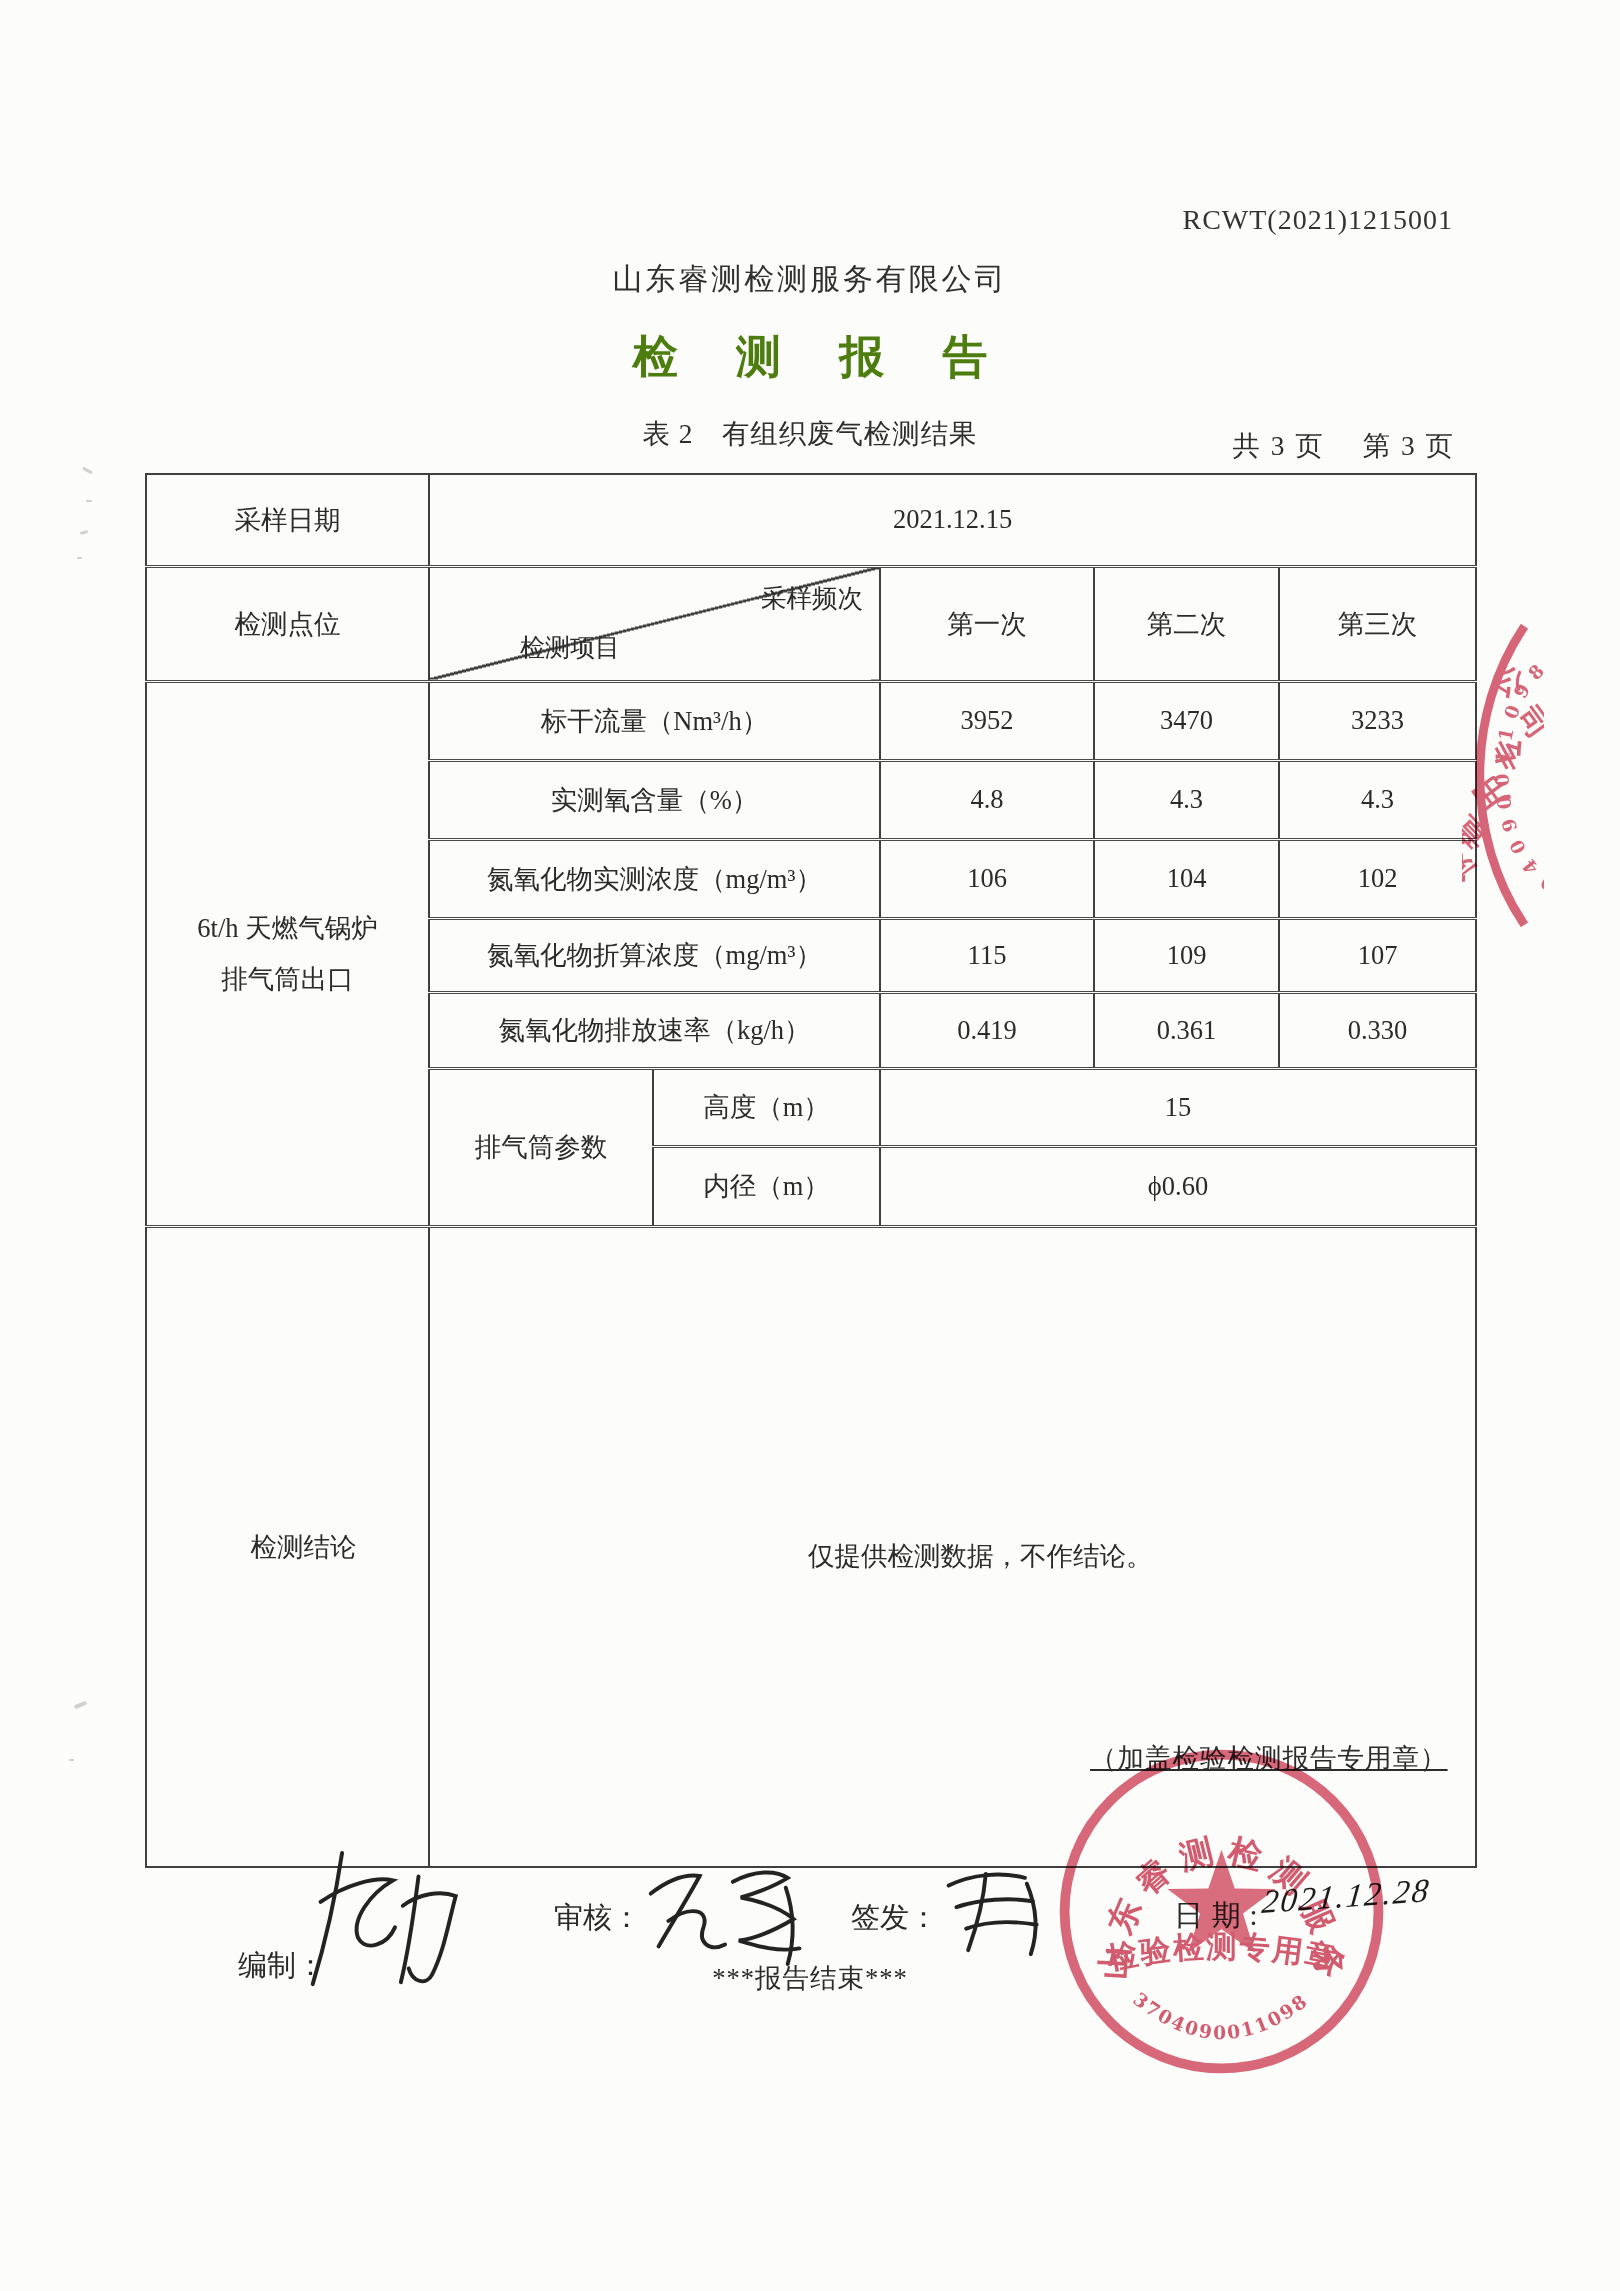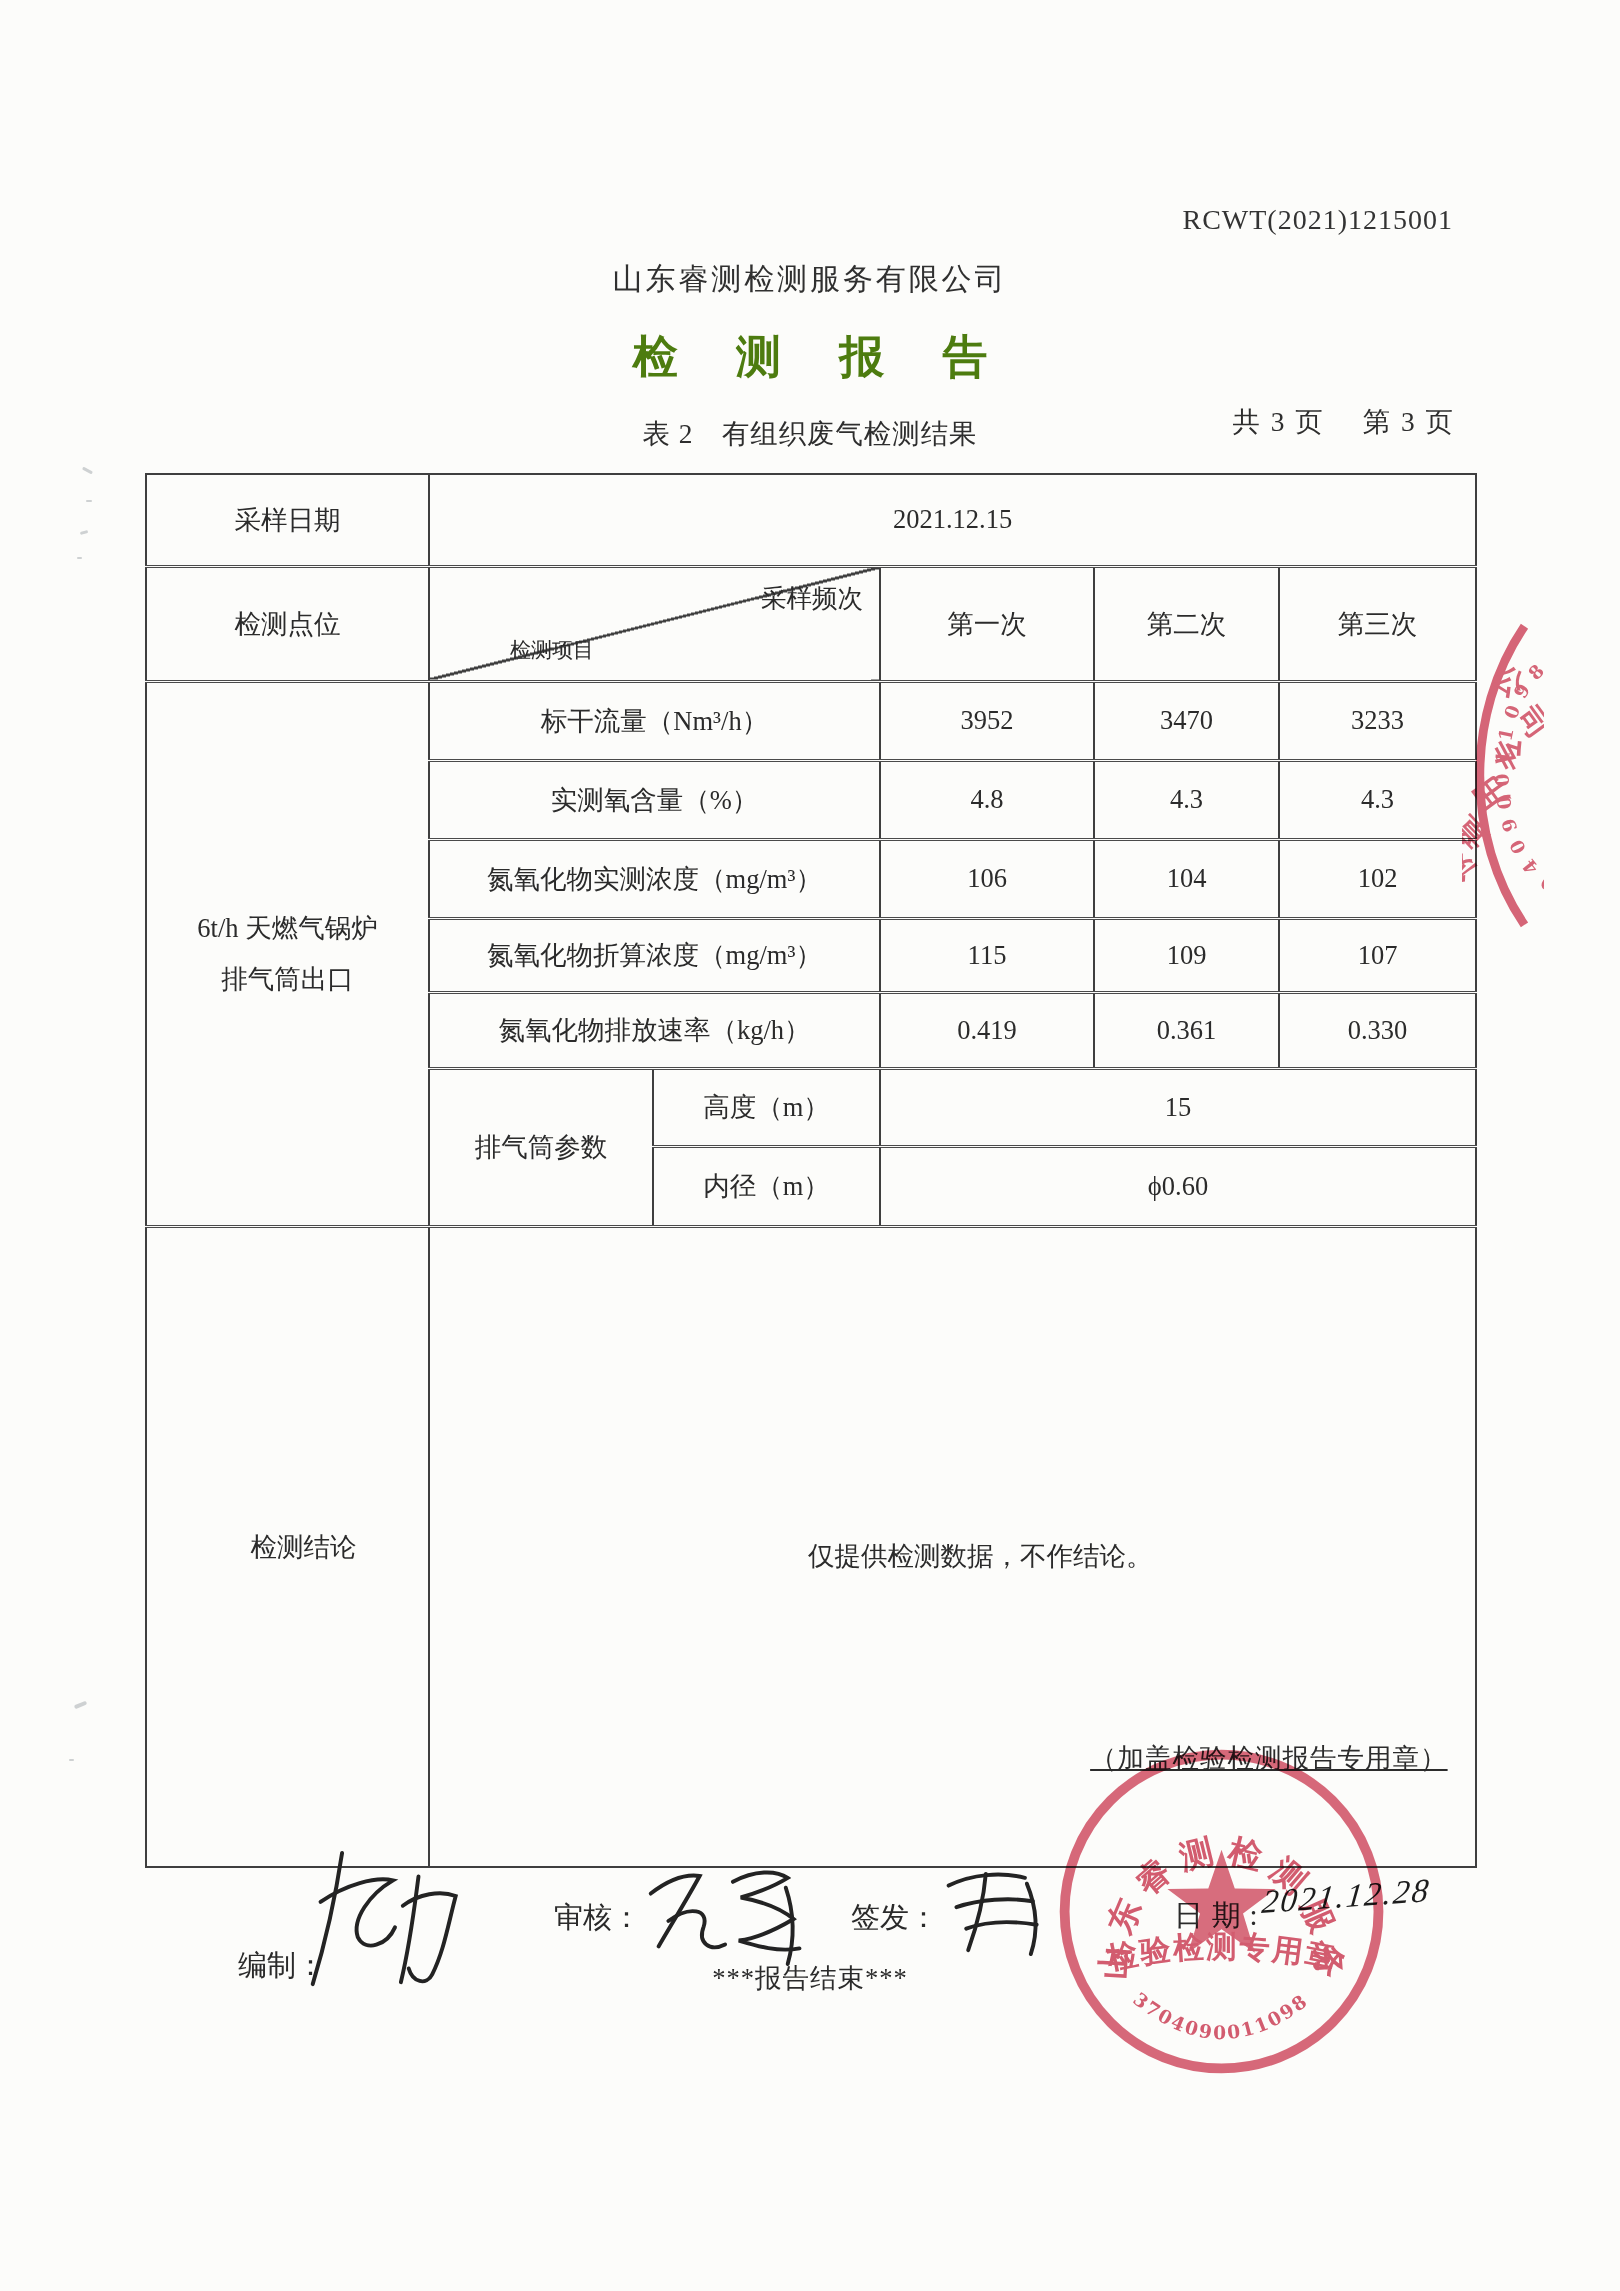--- a/index.html
+++ b/index.html
@@ -8,21 +8,21 @@
     background:#fcfcfa;
     font-family:"Liberation Serif","DejaVu Serif",serif;
     color:#2b2b2b;
   }
   .abs{position:absolute;}
   
   .report-no{top:204px;right:167px;font-size:28px;letter-spacing:1px;color:#333;}
   .company{top:259px;left:0;width:100%;text-align:center;font-size:30px;letter-spacing:2.9px;color:#303030;}
   .doc-title{top:327px;left:0;width:100%;text-align:center;font-size:45px;font-weight:bold;letter-spacing:23.5px;color:#4d7c0f;text-indent:23.5px;}
   .caption-row{top:416px;left:0;width:100%;text-align:center;font-size:27.4px;color:#2e2e2e;letter-spacing:1px;}
-  .pagination{top:404px;right:165px;font-size:27.4px;color:#2e2e2e;letter-spacing:2px;}
+  .pagination{top:428px;right:165px;font-size:27.4px;color:#2e2e2e;letter-spacing:2px;}
   
   table.rpt{
     position:absolute;left:145px;top:473px;width:1331px;
     border-collapse:collapse;table-layout:fixed;
     border:2.9px solid #3a3a3a;
   }
   table.rpt td{
     border:2px solid #3f3f3f;
     border-bottom:3.9px double #4a4a4a;
     font-size:26.5px;text-align:center;vertical-align:middle;
@@ -33,21 +33,21 @@
   .diag{
     position:relative;
     background:
       linear-gradient(to bottom right,
         transparent calc(50% - 1.4px),
         #3f3f3f calc(50% - 1.4px),
         #3f3f3f calc(50% + 1.4px),
         transparent calc(50% + 1.4px));
   }
   .diag .top-right{position:absolute;top:13.7px;right:16px;font-size:25.5px;}
-  .diag .bottom-left{position:absolute;bottom:15.7px;left:80px;font-size:21px;}
+  .diag .bottom-left{position:absolute;bottom:15.7px;left:90px;font-size:25px;}
   .point-name div{line-height:1.9;}
   .concl{position:relative;vertical-align:top;text-align:left;}
   .concl .concl-text{padding:17.6px 0 0 23.5px;font-size:26.5px;}
   .concl .seal-note{position:absolute;top:512px;right:27.4px;font-size:26.5px;letter-spacing:1px;text-decoration:underline;}
   
   .foot-label{font-size:29px;color:#2a2a2a;}
   .end-note{top:1960px;left:0;width:100%;text-align:center;font-size:26.5px;letter-spacing:1px;}
   .hand-date{
     top:1878px;left:1262px;font-size:33px;color:#1c1c1c;
     transform:rotate(-4deg) skewX(-10deg);

